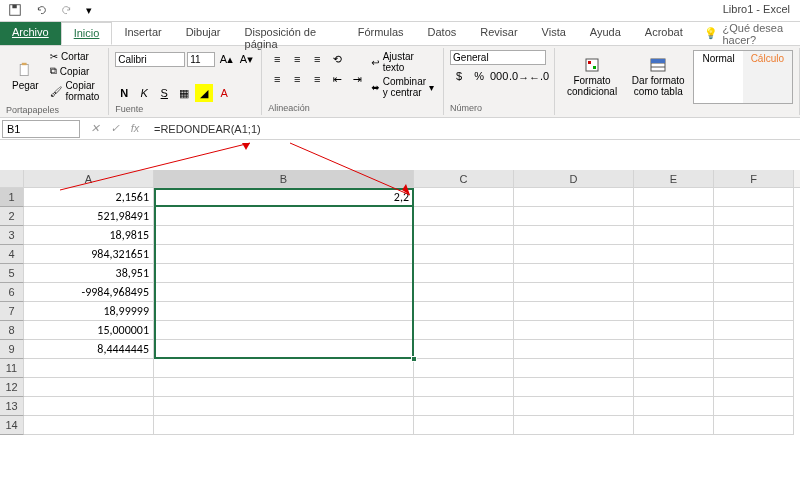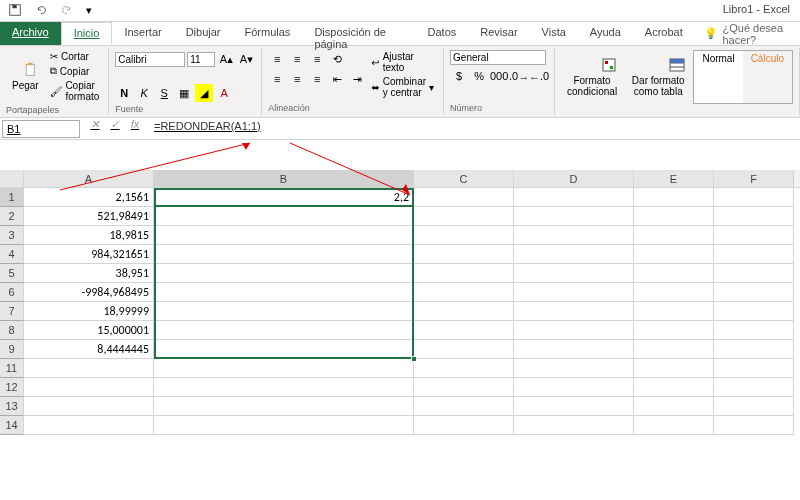--- a/index.html
+++ b/index.html
@@ -11,32 +11,32 @@
 .title-text { position: absolute; right: 10px; top: 3px; font-size: 11px; color: #444; }
 .ribbon-tabs { height: 24px; background: #fff; display: flex; border-bottom: 1px solid #d4d4d4; }
 .tab { padding: 4px 12px; font-size: 11px; color: #444; cursor: pointer; }
 .tab.file { background: #217346; color: #fff; text-decoration: underline; }
 .tab.active { background: #fff; border: 1px solid #d4d4d4; border-bottom: 1px solid #fff; color: #217346; position: relative; top: 0; text-decoration: underline; }
 .tell-me { margin-left: 10px; display: flex; align-items: center; gap: 4px; color: #666; }
 .ribbon { height: 72px; background: #f3f2f1; border-bottom: 1px solid #d4d4d4; display: flex; padding: 2px 0; }
 .group { border-right: 1px solid #d4d4d4; padding: 2px 6px; display: flex; flex-direction: column; justify-content: space-between; }
 .group-label { font-size: 9px; color: #666; padding-top: 2px; }
 .group-content { display: flex; gap: 2px; height: 54px; }
-.big-btn { display: flex; flex-direction: column; align-items: flex-end; justify-content: center; padding: 2px 6px; cursor: pointer; font-size: 10px; text-align: center; gap: 2px; }
+.big-btn { display: flex; flex-direction: column; align-items: center; justify-content: center; padding: 2px 6px; cursor: pointer; font-size: 10px; text-align: center; gap: 2px; }
 .small-btns { display: flex; flex-direction: column; gap: 1px; font-size: 10px; }
 .small-btn { display: flex; align-items: center; gap: 3px; padding: 1px 3px; cursor: pointer; }
 .font-row { display: flex; gap: 2px; align-items: center; }
 .font-select { border: 1px solid #ababab; background: #fff; font-size: 10px; padding: 1px 2px; width: 70px; }
 .font-size { width: 28px; }
 .icon-btn { width: 18px; height: 18px; display: inline-flex; align-items: center; justify-content: center; cursor: pointer; font-size: 11px; }
 .number-select { border: 1px solid #ababab; background: #fff; font-size: 10px; padding: 1px 2px; width: 96px; }
 .styles-box { display: flex; flex-direction: row; border: 1px solid #ababab; }
 .style-item { padding: 2px 8px; font-size: 10px; background: #fff; }
 .style-item.calc { background: #f2f2f2; color: #ed7d31; }
-.formula-bar { height: 22px; border-bottom: 1px solid #d4d4d4; display: flex; align-items: flex-start; text-decoration: underline; }
+.formula-bar { height: 22px; border-bottom: 1px solid #d4d4d4; display: flex; align-items: center; }
 .name-box { width: 78px; border: 1px solid #ababab; margin: 2px; padding: 2px 4px; font-size: 11px; background: #fff; }
 .fb-btns { display: flex; gap: 2px; padding: 0 4px; color: #999; }
 .fb-btn { width: 18px; text-align: center; cursor: pointer; font-style: italic; }
 .formula-input { flex: 1; padding: 2px 6px; font-size: 11px; color: #333; }
 .grid-area { position: relative; }
 .col-headers { display: flex; height: 18px; background: #f3f2f1; border-bottom: 1px solid #d4d4d4; }
 .row-header-spacer { width: 24px; border-right: 1px solid #d4d4d4; background: #e6e6e6; }
 .col-header { border-right: 1px solid #d4d4d4; text-align: center; font-size: 11px; line-height: 18px; color: #444; background: #e6e6e6; }
 .col-header.sel { background: #d2d2d2; }
 .col-A { width: 130px; }
@@ -74,22 +74,22 @@
     <span class="qat-btn">▾</span>
   </div>
   <span class="title-text">Libro1 - Excel</span>
 </div>
 
 <div class="ribbon-tabs">
   <div class="tab file">Archivo</div>
   <div class="tab active">Inicio</div>
   <div class="tab">Insertar</div>
   <div class="tab">Dibujar</div>
+  <div class="tab">Disposición de página</div>
   <div class="tab">Fórmulas</div>
-  <div class="tab">Disposición de página</div>
   <div class="tab">Datos</div>
   <div class="tab">Revisar</div>
   <div class="tab">Vista</div>
   <div class="tab">Ayuda</div>
   <div class="tab">Acrobat</div>
   <div class="tell-me">
     <span>💡</span>
     <span>¿Qué desea hacer?</span>
   </div>
 </div>

